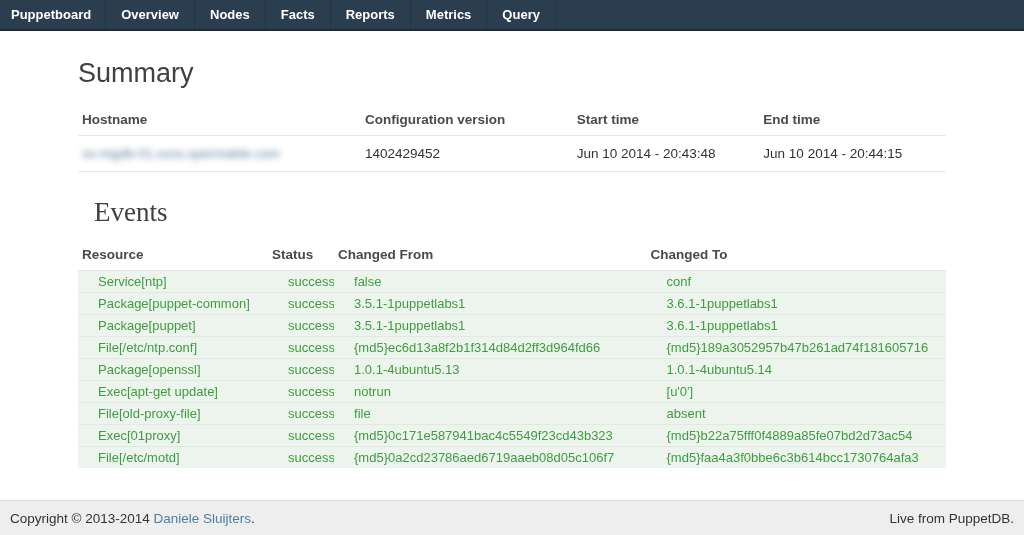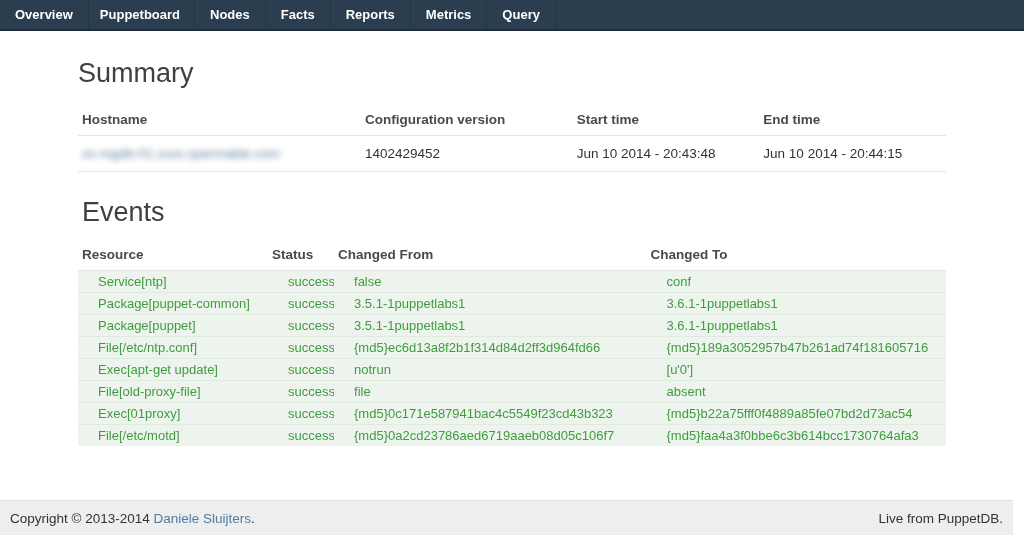--- a/index.html
+++ b/index.html
@@ -33,21 +33,21 @@
   .nav-item.brand { padding: 0 14px 0 11px; }
   
   .container { width: 868px; margin: 0 auto; }
   h2.section-heading {
     font-size: 27px;
     font-weight: 400;
     color: #404040;
     letter-spacing: 0;
   }
   #summary-heading { margin: 27px 0 16px 0; }
-  #events-heading  { margin: 25px 0 12px 4px; }
+  #events-heading  { margin: 25px 0 12px 16px; font-family: Liberation Serif, serif; }
   table { width: 100%; border-collapse: collapse; table-layout: fixed; }
   th {
     text-align: left;
     font-weight: 700;
     font-size: 13.5px;
     color: #4a4a4a;
     padding: 7px 4px 8px 4px;
     border-bottom: 1px solid #e6e6e6;
   }
   
@@ -78,39 +78,39 @@
     font-size: 13px;
     color: #3f9c3f;
     padding: 3px 20px;
     line-height: 15px;
     white-space: nowrap;
     overflow: hidden;
   }
   
   .footer {
     position: absolute;
-    left: 0; right: 11px; bottom: 0;
+    left: 0; right: 0; bottom: 0;
     height: 35px;
     background: #eeeeee;
     border-top: 1px solid #dddddd;
     display: flex;
     align-items: center;
     justify-content: space-between;
     padding: 0 10px;
     font-size: 13.5px;
     color: #333;
   }
   .footer a { color: #4f7ca5; text-decoration: none; cursor: pointer; }
 </style>
 </head>
 <body>
 
 <nav class="navbar">
+  <a class="nav-item brand">Puppetboard</a>
   <a class="nav-item">Overview</a>
-  <a class="nav-item brand">Puppetboard</a>
   <a class="nav-item">Nodes</a>
   <a class="nav-item">Facts</a>
   <a class="nav-item">Reports</a>
   <a class="nav-item">Metrics</a>
   <a class="nav-item">Query</a>
 </nav>
 
 <div class="container">
 
   <h2 class="section-heading" id="summary-heading">Summary</h2>
@@ -176,20 +176,26 @@
         <td>3.5.1-1puppetlabs1</td>
         <td>3.6.1-1puppetlabs1</td>
       </tr>
       <tr>
         <td>File[/etc/ntp.conf]</td>
         <td>success</td>
         <td>{md5}ec6d13a8f2b1f314d84d2ff3d964fd66</td>
         <td>{md5}189a3052957b47b261ad74f181605716</td>
       </tr>
       <tr>
+        <td>Package[openssl]</td>
+        <td>success</td>
+        <td>1.0.1-4ubuntu5.13</td>
+        <td>1.0.1-4ubuntu5.14</td>
+      </tr>
+      <tr>
         <td>Exec[apt-get update]</td>
         <td>success</td>
         <td>notrun</td>
         <td>[u'0']</td>
       </tr>
       <tr>
         <td>File[old-proxy-file]</td>
         <td>success</td>
         <td>file</td>
         <td>absent</td>

